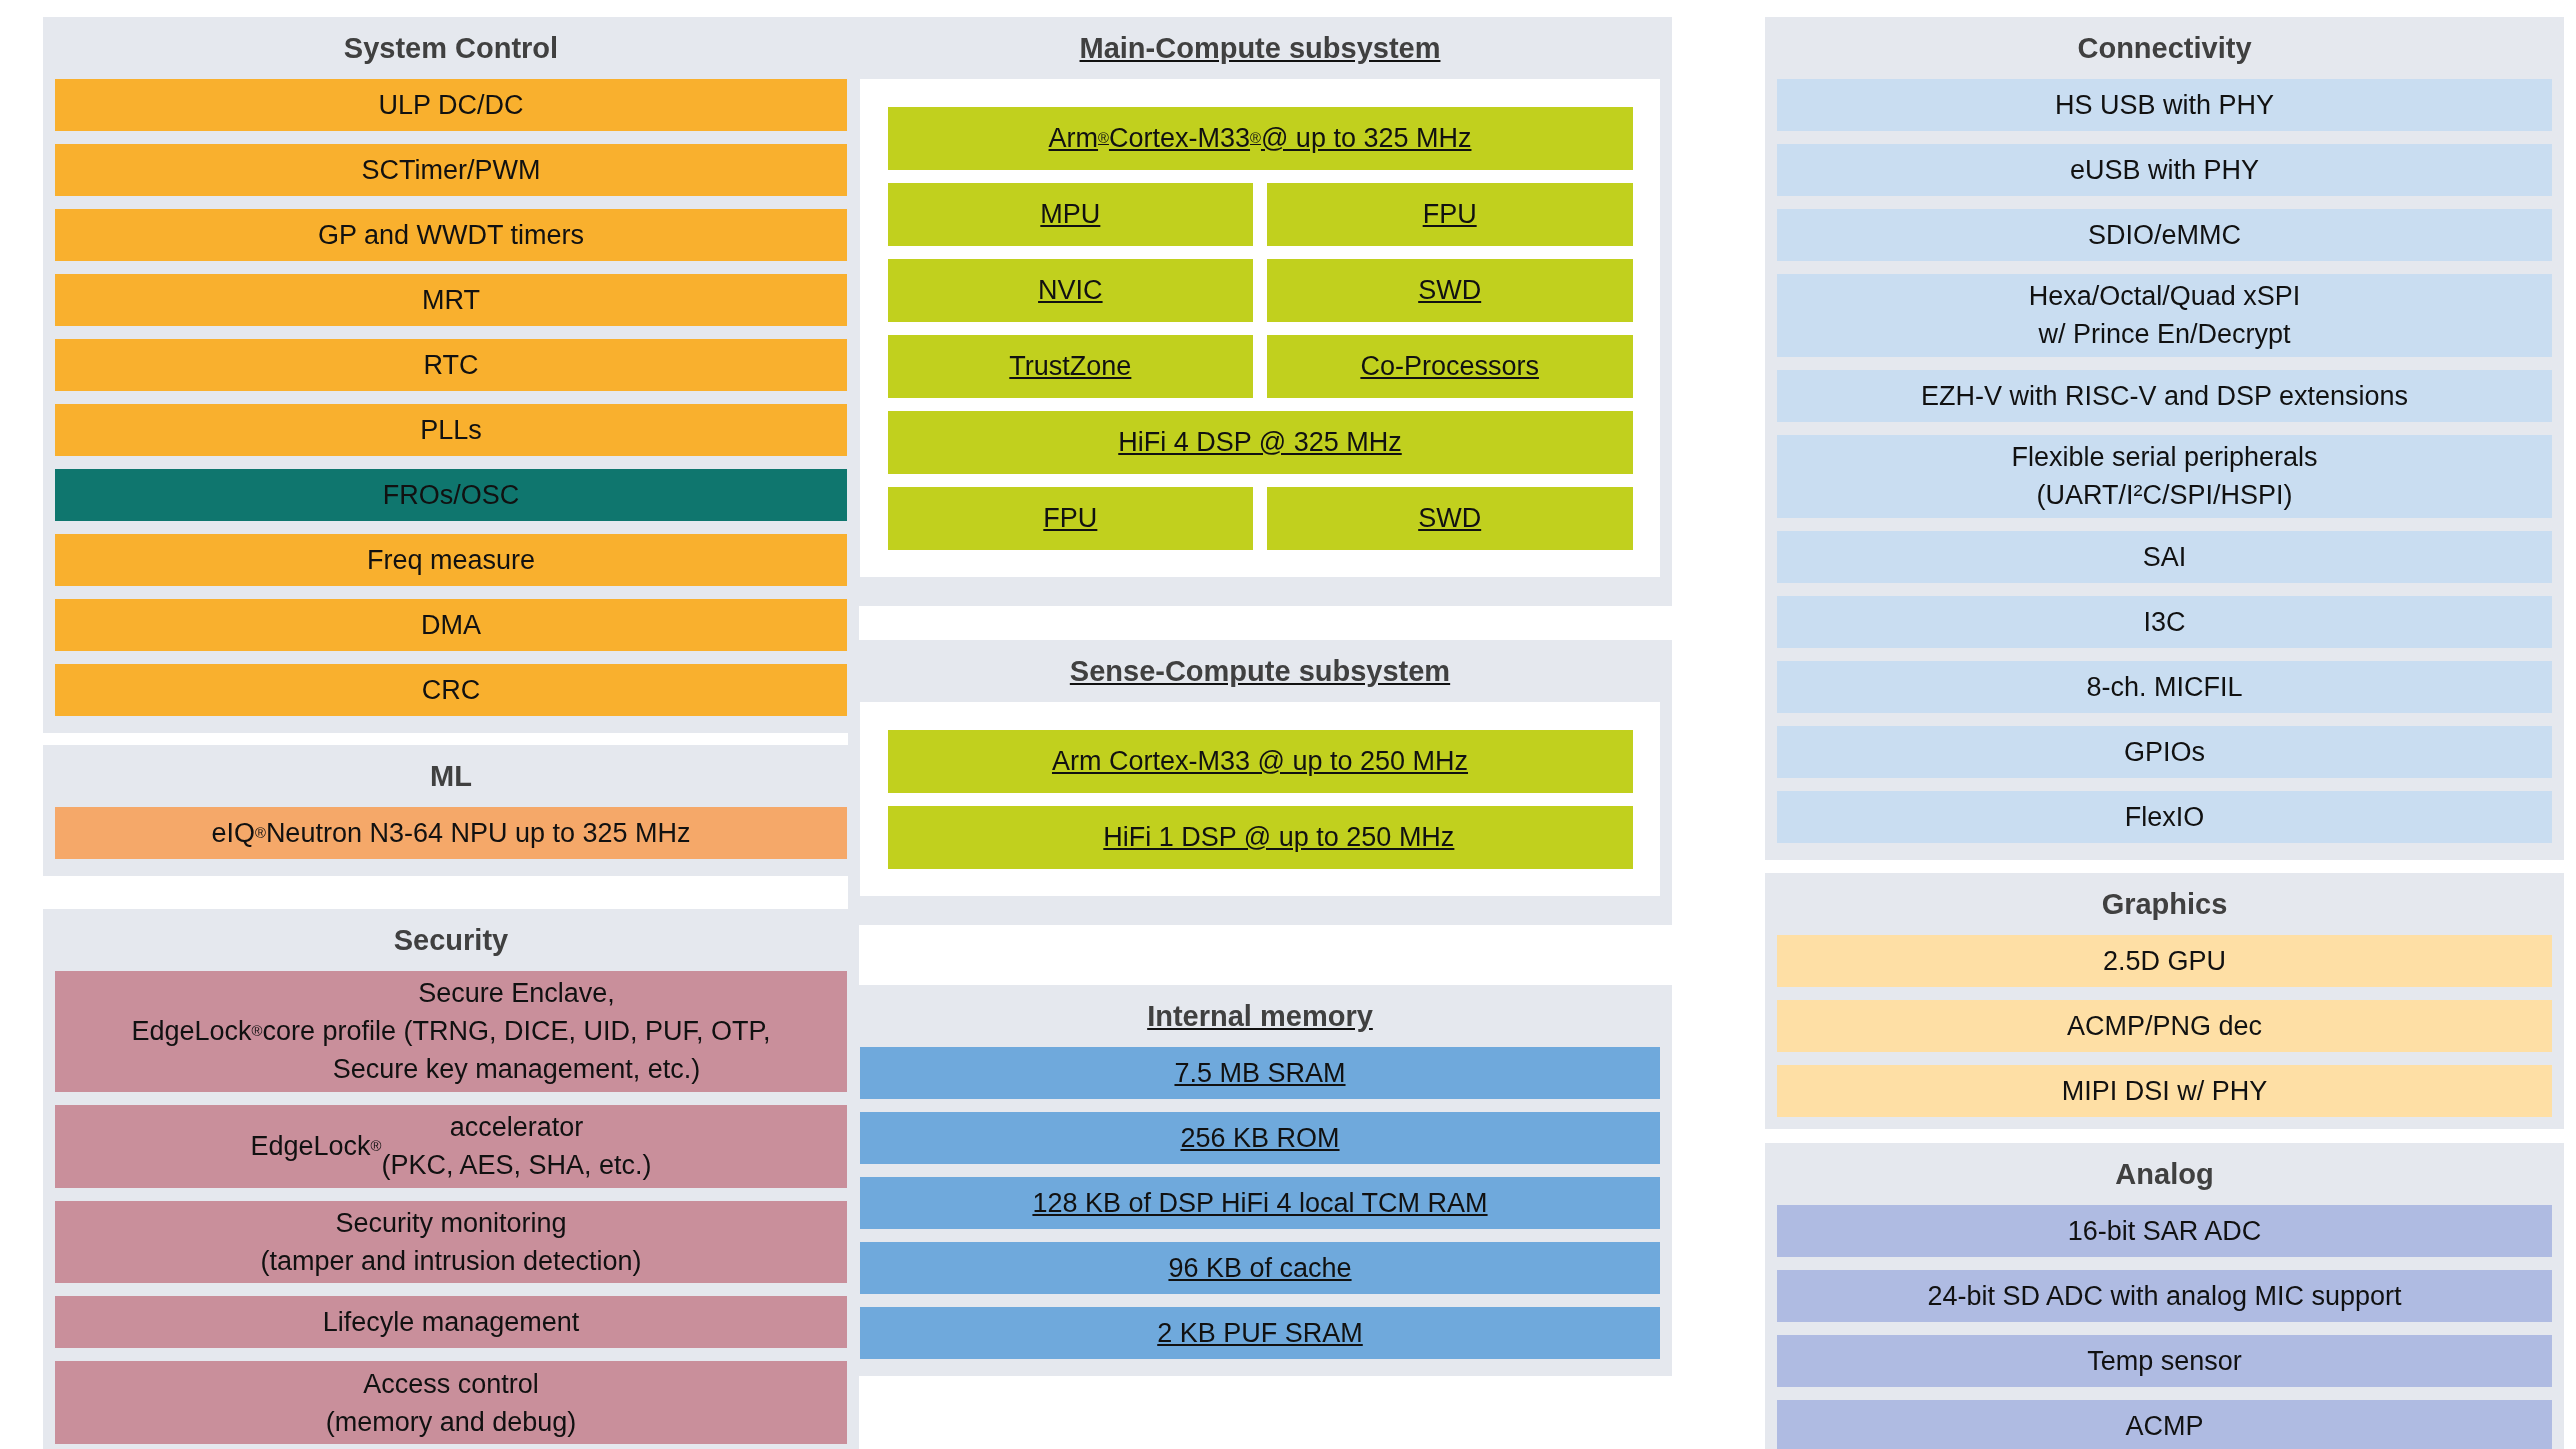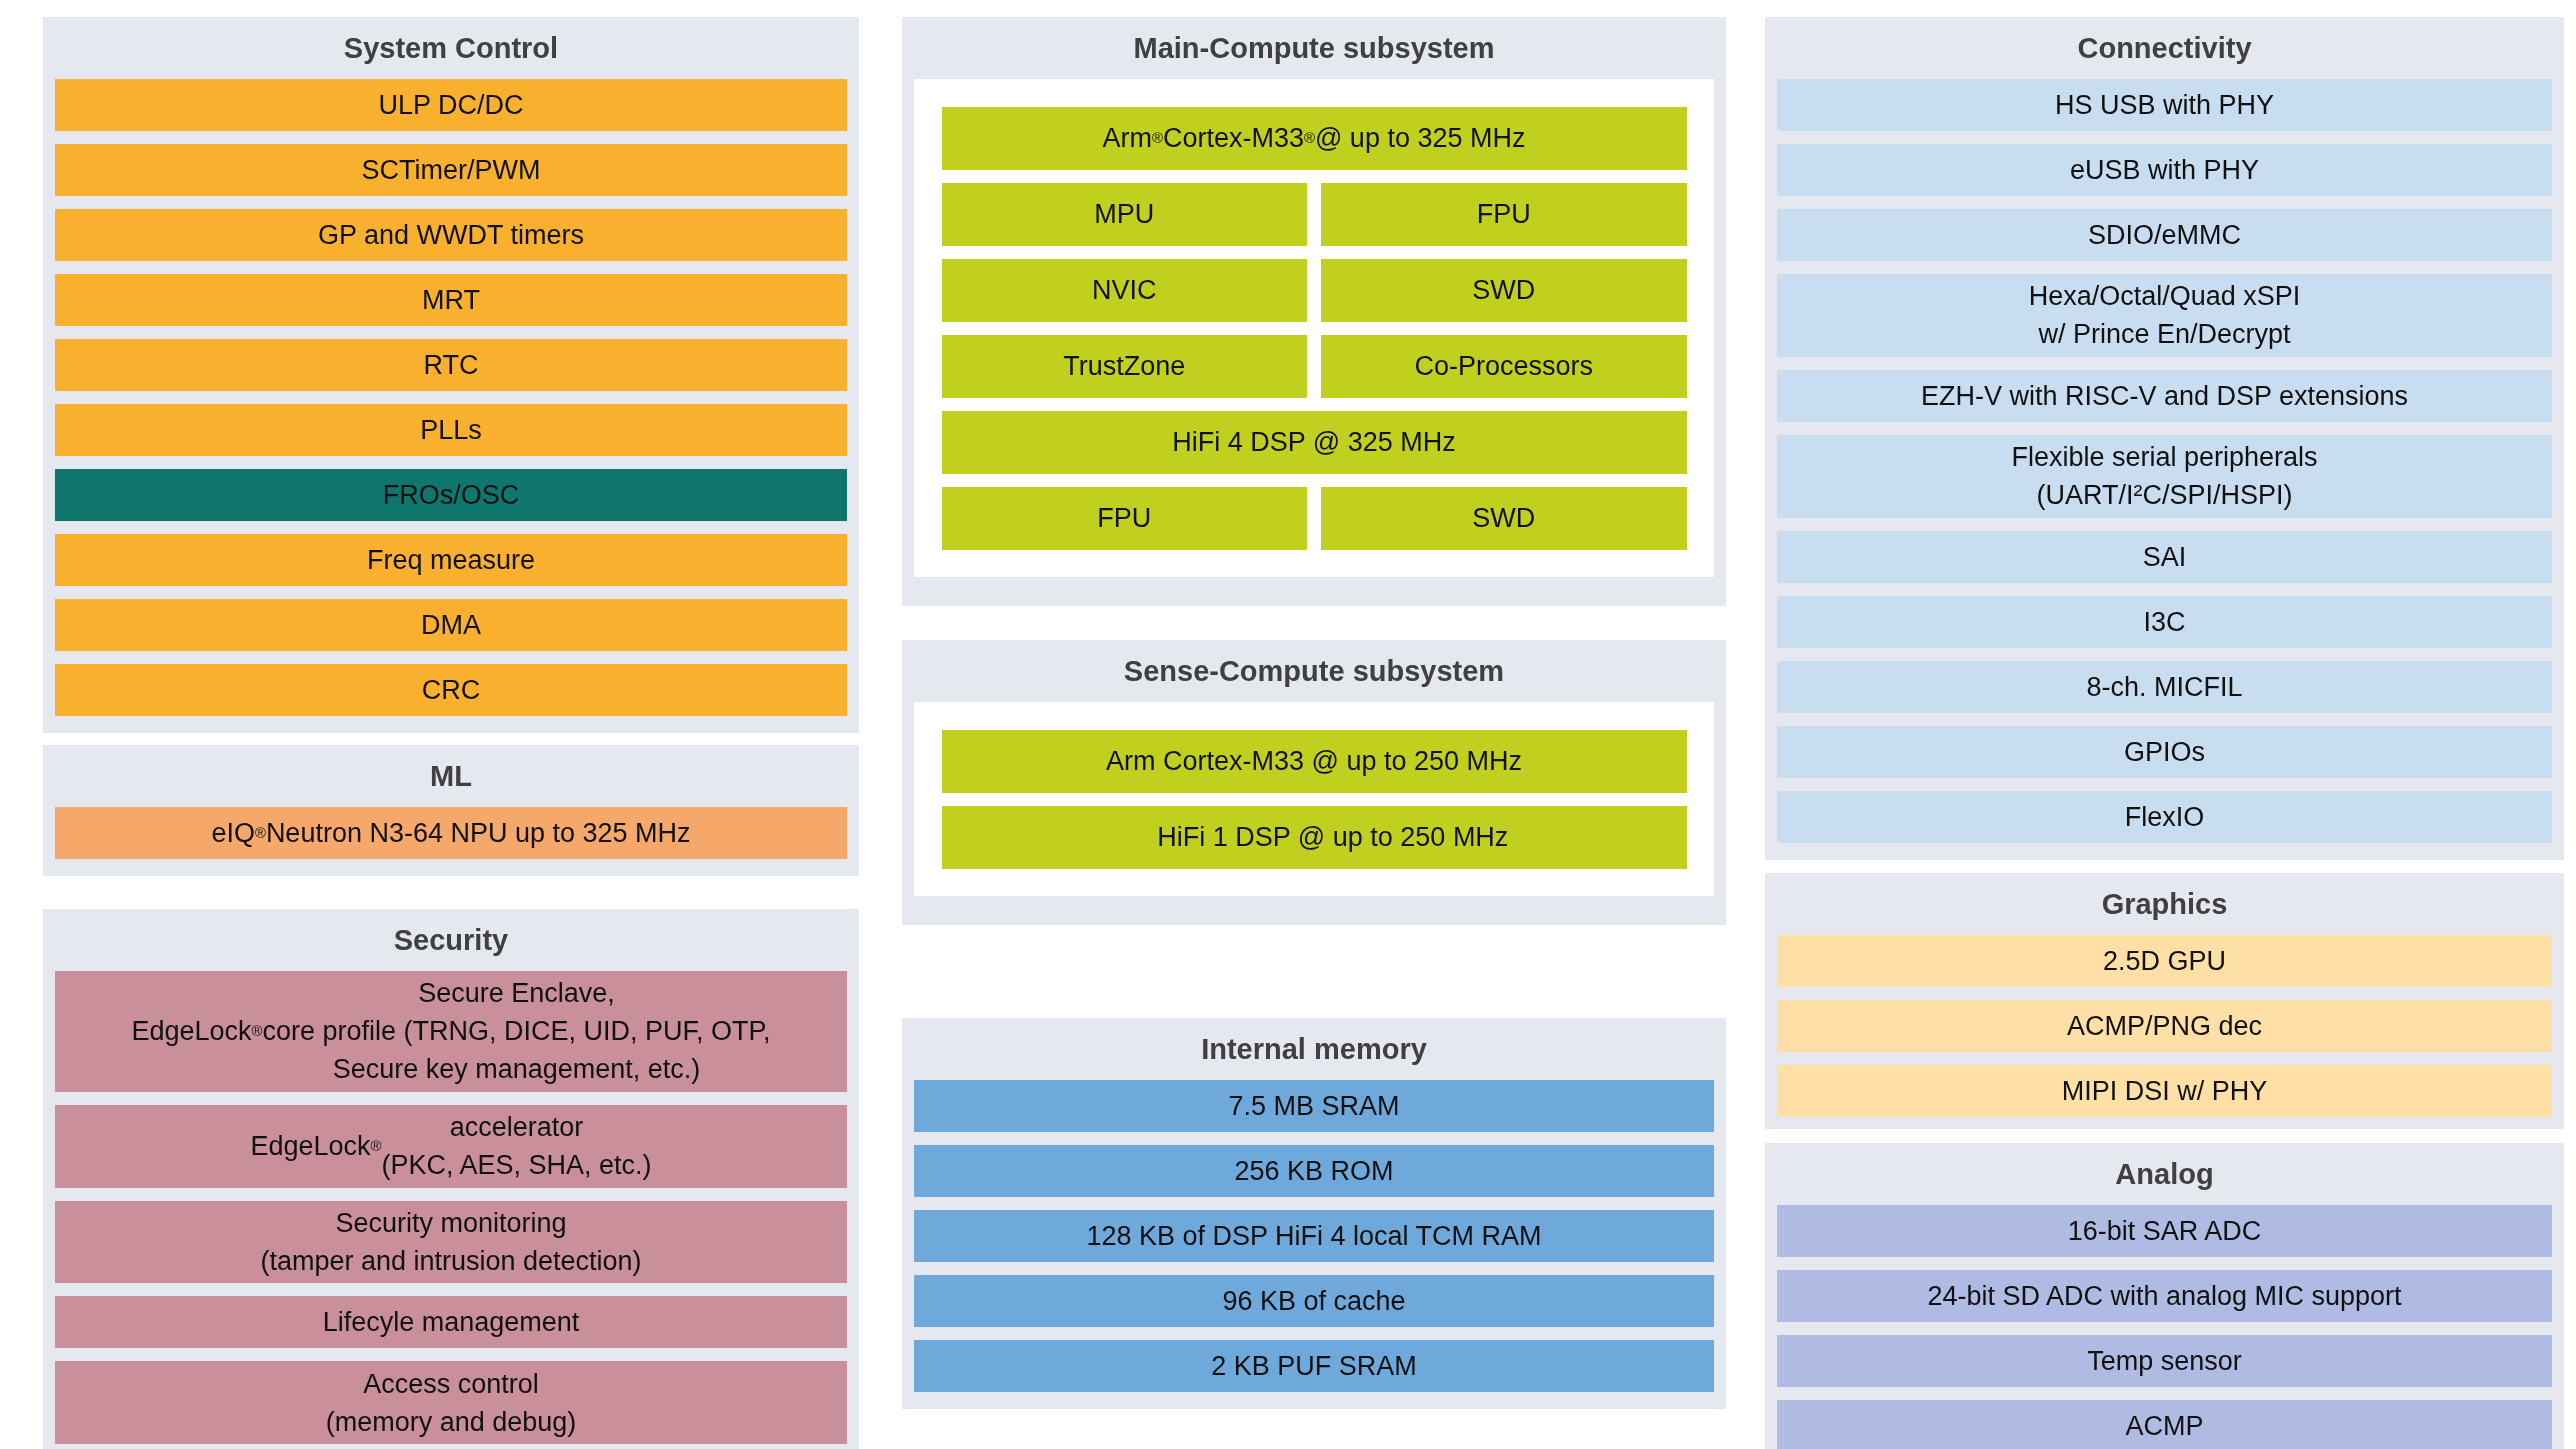--- a/index.html
+++ b/index.html
@@ -3,21 +3,21 @@
 <meta charset="utf-8">
 <style>
   html,body { margin:0; padding:0; background:#ffffff; }
   .page {
     position:relative; width:2576px; height:1449px; overflow:hidden;
     background:#ffffff; color:#111;
     font-family:"Liberation Sans", sans-serif;
   }
   .col { position:absolute; top:17px; }
   #col1 { left:43px;  width:816px; }
-  #col2 { left:902px; width:824px; }
+  #col2 { left:848px; width:824px;text-decoration:underline; }
   #col3 { left:1765px; width:799px; }
 
   .panel { box-sizing:border-box; padding:12px 0 17px; }
   .panel h2 {
     margin:0 0 12px; padding:0 8.6px;
     font-size:29px; line-height:38px; font-weight:bold;
     text-align:center; color:#404040;
   }
   .bars { display:flex; flex-direction:column; gap:13px; padding:0 12px; }
   .bar {
@@ -35,21 +35,21 @@
   }
   .inner .bar { min-height:63px; }
   .row2 { display:flex; gap:13.7px; }
   .row2 .bar { flex:1; }
   .panel.compute { padding-bottom:29px; }
 
   
   #panel-ml        { margin-top:12px; }
   #panel-security  { margin-top:33px; }
   #panel-sense     { margin-top:34px; }
-  #panel-memory    { margin-top:93px; }
+  #panel-memory    { margin-top:60px; }
   #panel-graphics  { margin-top:13.7px; padding-bottom:12px; }
   #panel-analog    { margin-top:13.7px; padding-bottom:12px; }
 </style>
 </head>
 <body>
 
 <div class="page">
 
   <div class="col" id="col1">
 

